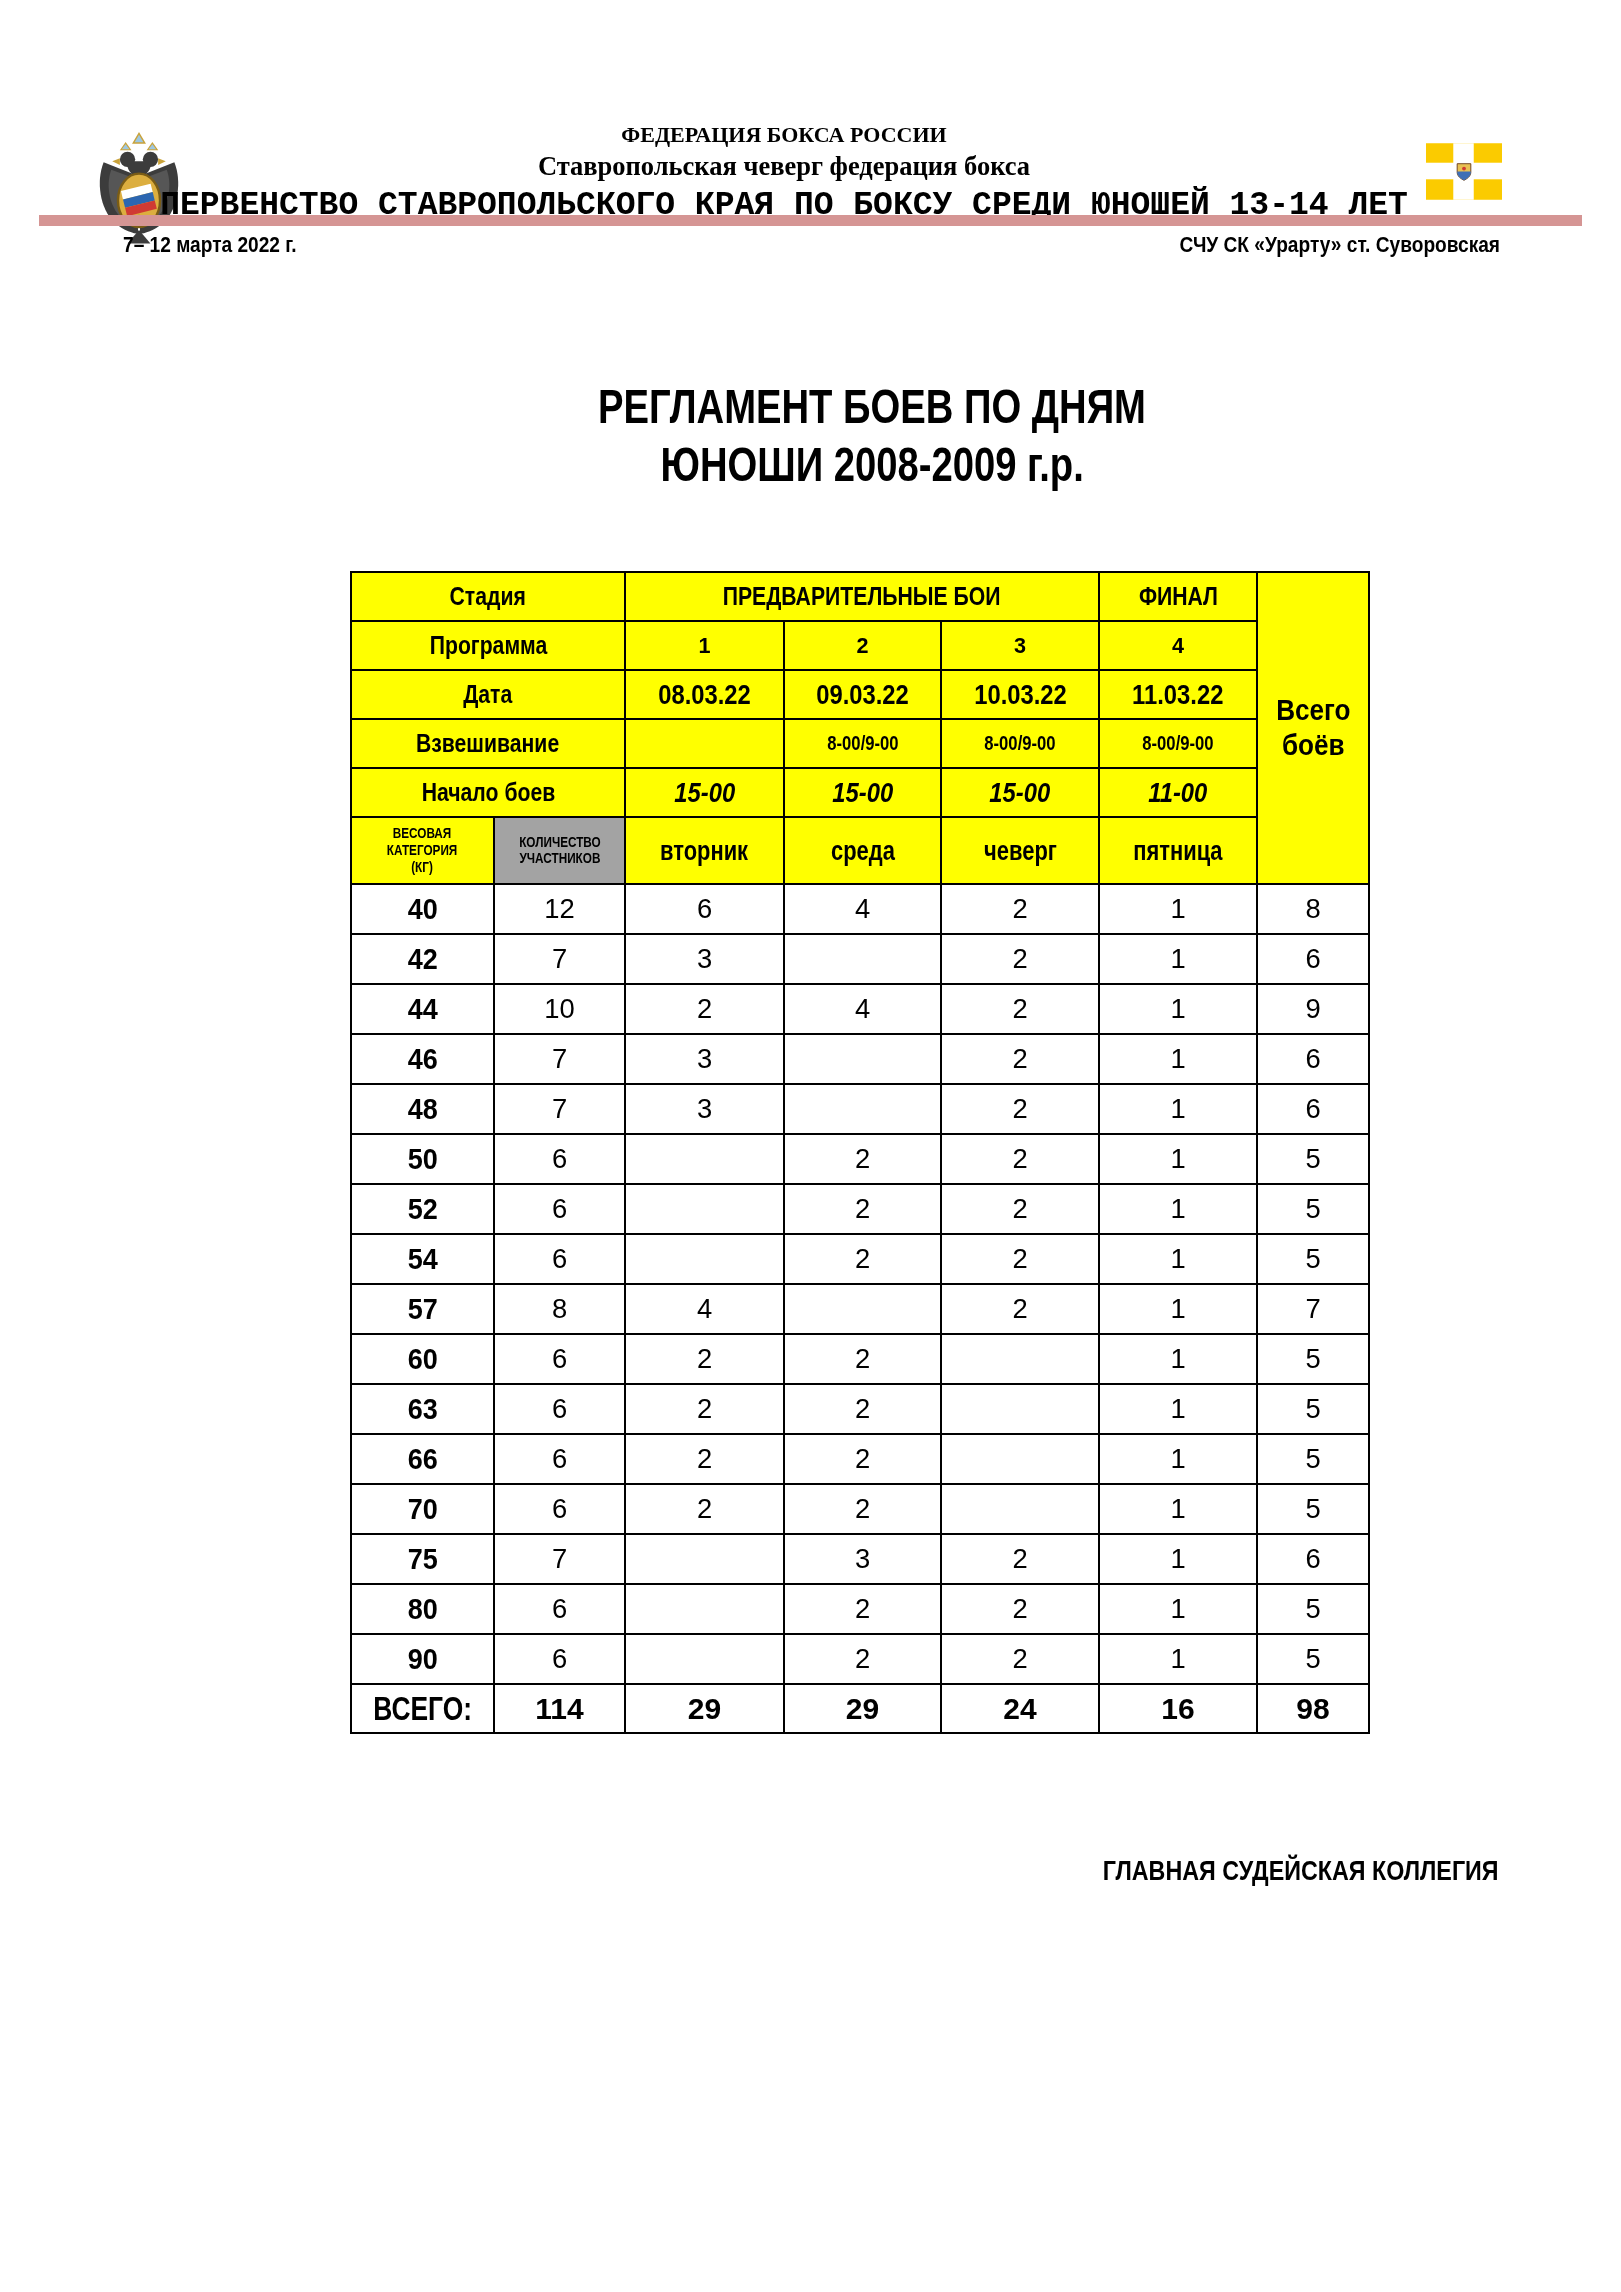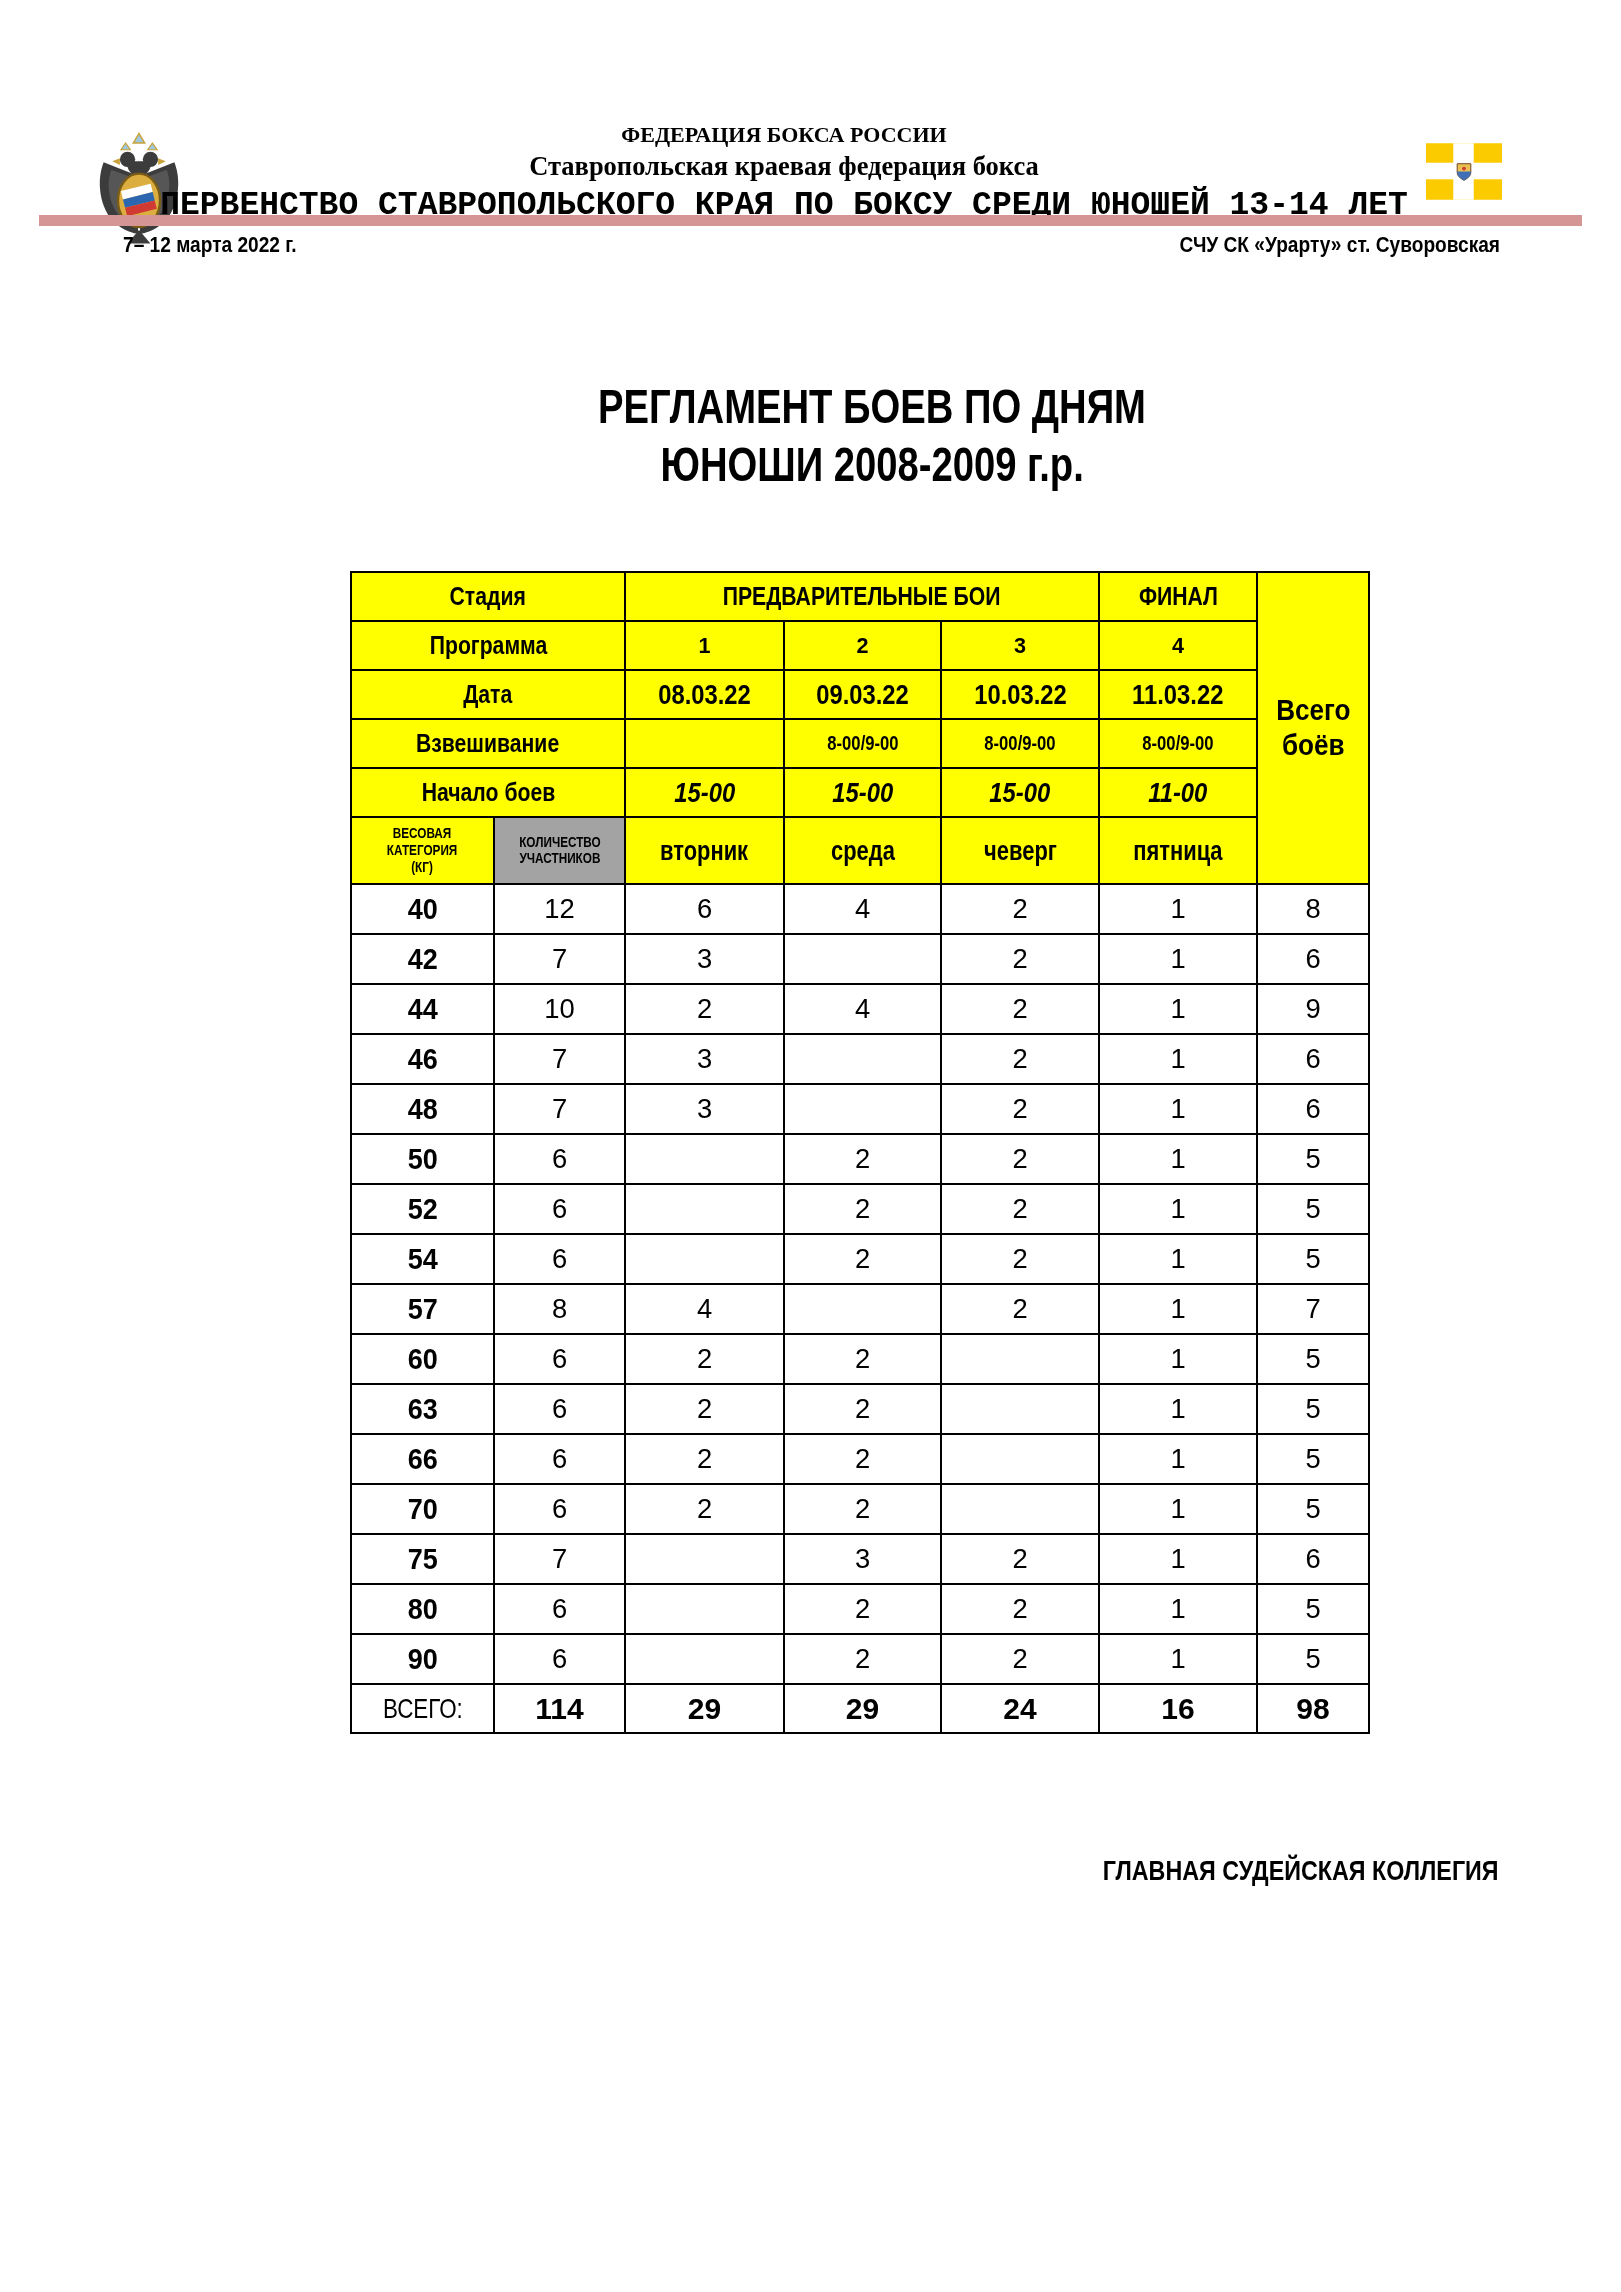--- a/index.html
+++ b/index.html
@@ -58,21 +58,21 @@
   .datev { font-size:28px; }
   .weigh { font-size:19.6px; }
   .startv{ font-size:28px; vertical-align:top; padding-top:2.9px;font-style:italic; }
   .wkday { vertical-align:bottom; padding-bottom:6.9px; font-size:27.4px; }
   .tiny  { font-size:14.7px; line-height:16.7px; }
   .totalhead { font-size:29px; line-height:35px; }
   tr.dr { height:50px;margin-left:28px; }
   td.w  { font-size:30px; font-weight:bold; }
   td.n  { font-size:27.4px; }
   tr.trow { height:49px; }
-  td.tlab { font-size:28px; font-weight:normal; }
+  td.tlab { font-size:33px; font-weight:bold; }
   td.tnum { font-size:30px; font-weight:bold; }
   
   .sig {
     position:absolute; right:122px; top:1855px;
     font-size:27.4px; font-weight:bold; text-align:right;
   }
   .sig .in { display:inline-block; transform:scaleX(0.85); transform-origin:right center; white-space:nowrap; }
 </style>
 </head>
 <body>
@@ -102,21 +102,21 @@
       <rect x="29" y="60" width="32" height="9" fill="#ffffff"></rect>
       <rect x="29" y="69" width="32" height="9" fill="#2b66b1"></rect>
       <rect x="29" y="78" width="32" height="9" fill="#d03a33"></rect>
     </g>
     <path d="M45,88 l6,9 -12,0 z" fill="#c9a23a"></path>
   </svg>
 </div>
 
 <div class="org">
   <div class="l1">ФЕДЕРАЦИЯ БОКСА РОССИИ</div>
-  <div class="l2">Ставропольская краевая федерация бокса</div>
+  <div class="l2">Ставропольская чеверг федерация бокса</div>
   <div class="l3">ПЕРВЕНСТВО СТАВРОПОЛЬСКОГО КРАЯ ПО БОКСУ СРЕДИ ЮНОШЕЙ 13-14 ЛЕТ</div>
 </div>
 
 <div class="flag">
   <svg viewBox="0 0 78 58" width="76" height="57">
     <rect x="0" y="0" width="78" height="58" fill="#FBCB00"></rect>
     <rect x="28" y="0" width="21" height="58" fill="#ffffff"></rect>
     <rect x="0" y="20" width="78" height="17" fill="#ffffff"></rect>
     <path d="M32,21 h14 v9 c0,5 -7,8 -7,8 c0,0 -7,-3 -7,-8 z" fill="#e8c152" stroke="#70421e" stroke-width="1"></path>
     <path d="M32,29 h14 v1 c0,5 -7,8 -7,8 c0,0 -7,-3 -7,-8 z" fill="#3f6fb5"></path>

